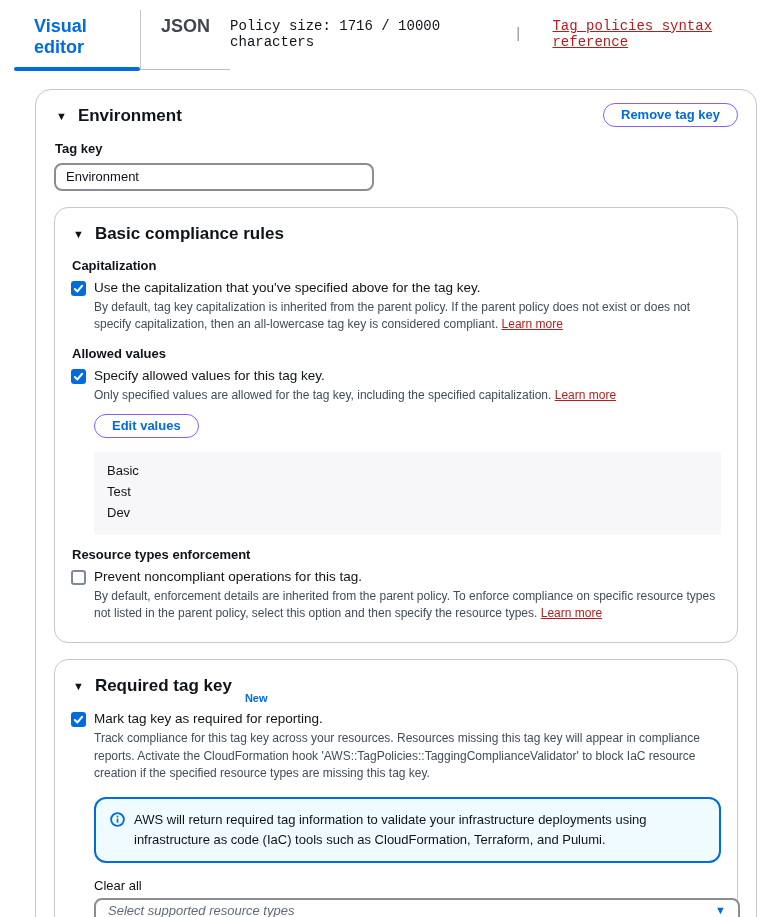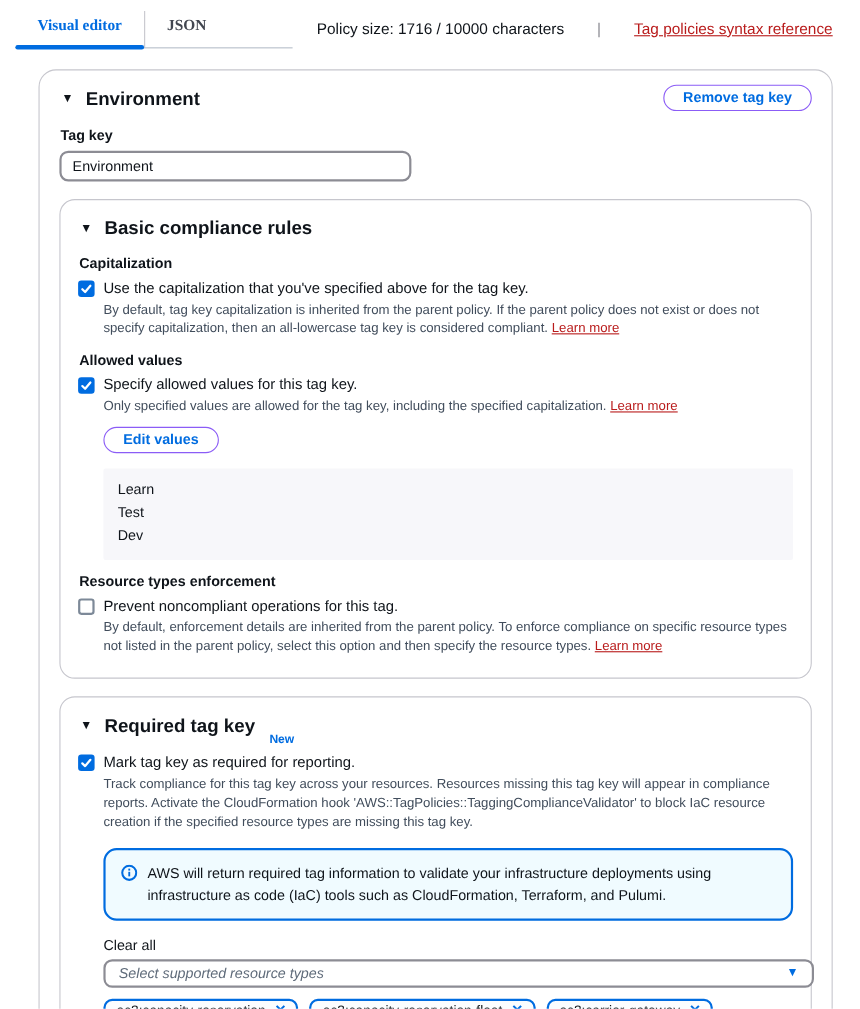--- a/index.html
+++ b/index.html
@@ -7,25 +7,25 @@
   body {
     font-family: "Liberation Sans", sans-serif;
     background: #ffffff;
     color: #0f141a;
     font-size: 13px;
   }
 
   
   .topbar { display: flex; justify-content: space-between; align-items: flex-start; padding: 10px 25px 0 14px; }
   .tabs { display: flex; border-bottom: 1px solid #b6bec9; width: 252px; }
-  .tab { position: relative; padding: 6px 20px 11px; font-size: 14px; font-weight: bold; color: #424650; cursor: pointer; font-family: Liberation Serif, serif; }
+  .tab { position: relative; padding: 6px 20px 11px; font-size: 18px; font-weight: bold; color: #424650; cursor: pointer; }
   .tab + .tab { border-left: 1px solid #c6c6cd; }
   .tab.active { color: #006ce0; }
   .tab.active::after { content: ""; position: absolute; left: 0; right: 0; bottom: -2px; height: 4px; background: #006ce0; border-radius: 2px; }
-  .topbar-right { display: flex; align-items: center; gap: 30px; padding-top: 8px; font-size: 14px; }
+  .topbar-right { display: flex; align-items: center; gap: 30px; padding-top: 8px; font-size: 14px; font-family: Liberation Mono, monospace; }
   .pipe { color: #8c8c94; }
   a.link { color: #b91c1c; text-decoration: underline; cursor: pointer; font-size: 14px; }
   a.link.small { font-size: 12px; }
 
   
   .card { border: 1px solid #c6c6cd; border-radius: 16px; margin: 19px 25px 0 35px; padding: 12px 18px 20px; background: #fff; }
   .subcard { border: 1px solid #c6c6cd; border-radius: 14px; margin-top: 16px; padding: 12px 16px 20px; background: #fff; }
   .subcard.required { padding-bottom: 60px; }
 
   .card-header { display: flex; justify-content: space-between; align-items: center; }
@@ -130,21 +130,21 @@
     </div>
     <div class="desc">
       <span>Only specified values are allowed for the tag key, including the specified capitalization.</span>
       <a class="link small">Learn more</a>
     </div>
     <div class="indent" style="margin-top:10px;">
       <button class="btn">Edit values</button>
     </div>
     <div class="values-box">
 
-    <div class="value-item">Learn</div>
+    <div class="value-item">Basic</div>
         <div class="value-item">Test</div>
         <div class="value-item">Dev</div>
       </div>
 
     <div class="group-label">Resource types enforcement</div>
     <div class="checkbox-row">
       <span class="cbx unchecked"></span>
       <span>Prevent noncompliant operations for this tag.</span>
     </div>
     <div class="desc">

